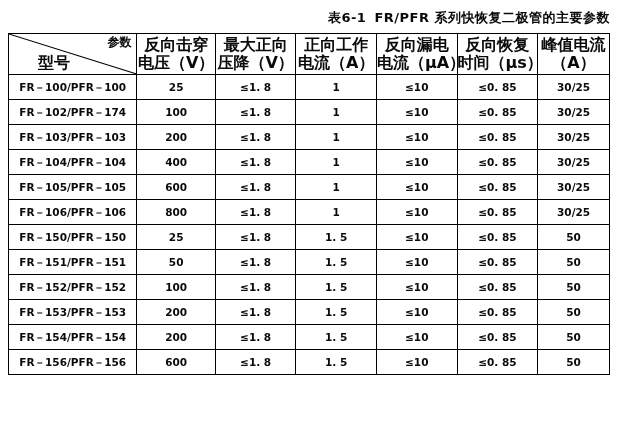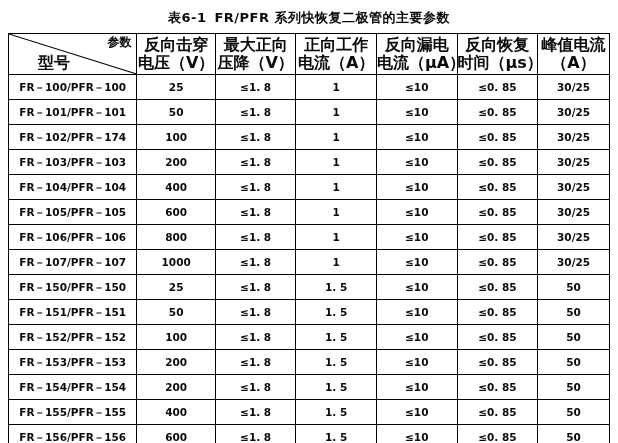--- a/index.html
+++ b/index.html
@@ -15,21 +15,21 @@
     overflow: hidden;
   }
   .page {
     position: relative;
     width: 618px;
     height: 443px;
     box-sizing: border-box;
     padding: 6px 8px 0 8px;
   }
   .caption {
-    text-align: center;
+    text-align: right;
     font-size: 13px;
     font-weight: bold;
     letter-spacing: 0.5px;
     margin: 3px 0 6px 0;
     white-space: nowrap;
   }
   .caption .cap-num {
     margin-right: 8px;
   }
   table.params {
@@ -163,29 +163,20 @@
     <tr>
           <td class="model">FR－100/PFR－100</td>
           <td class="val">25</td>
           <td class="val">≤1. 8</td>
           <td class="val">1</td>
           <td class="val">≤10</td>
           <td class="val">≤0. 85</td>
           <td class="val">30/25</td>
         </tr>
         <tr>
-          <td class="model">FR－101/PFR－101</td>
-          <td class="val">50</td>
-          <td class="val">≤1. 8</td>
-          <td class="val">1</td>
-          <td class="val">≤10</td>
-          <td class="val">≤0. 85</td>
-          <td class="val">30/25</td>
-        </tr>
-        <tr>
           <td class="model">FR－102/PFR－174</td>
           <td class="val">100</td>
           <td class="val">≤1. 8</td>
           <td class="val">1</td>
           <td class="val">≤10</td>
           <td class="val">≤0. 85</td>
           <td class="val">30/25</td>
         </tr>
         <tr>
           <td class="model">FR－103/PFR－103</td>
@@ -217,29 +208,20 @@
         <tr>
           <td class="model">FR－106/PFR－106</td>
           <td class="val">800</td>
           <td class="val">≤1. 8</td>
           <td class="val">1</td>
           <td class="val">≤10</td>
           <td class="val">≤0. 85</td>
           <td class="val">30/25</td>
         </tr>
         <tr>
-          <td class="model">FR－107/PFR－107</td>
-          <td class="val">1000</td>
-          <td class="val">≤1. 8</td>
-          <td class="val">1</td>
-          <td class="val">≤10</td>
-          <td class="val">≤0. 85</td>
-          <td class="val">30/25</td>
-        </tr>
-        <tr>
           <td class="model">FR－150/PFR－150</td>
           <td class="val">25</td>
           <td class="val">≤1. 8</td>
           <td class="val">1. 5</td>
           <td class="val">≤10</td>
           <td class="val">≤0. 85</td>
           <td class="val">50</td>
         </tr>
         <tr>
           <td class="model">FR－151/PFR－151</td>
@@ -271,29 +253,20 @@
         <tr>
           <td class="model">FR－154/PFR－154</td>
           <td class="val">200</td>
           <td class="val">≤1. 8</td>
           <td class="val">1. 5</td>
           <td class="val">≤10</td>
           <td class="val">≤0. 85</td>
           <td class="val">50</td>
         </tr>
         <tr>
-          <td class="model">FR－155/PFR－155</td>
-          <td class="val">400</td>
-          <td class="val">≤1. 8</td>
-          <td class="val">1. 5</td>
-          <td class="val">≤10</td>
-          <td class="val">≤0. 85</td>
-          <td class="val">50</td>
-        </tr>
-        <tr>
           <td class="model">FR－156/PFR－156</td>
           <td class="val">600</td>
           <td class="val">≤1. 8</td>
           <td class="val">1. 5</td>
           <td class="val">≤10</td>
           <td class="val">≤0. 85</td>
           <td class="val">50</td>
         </tr>
       </tbody>
   </table>

